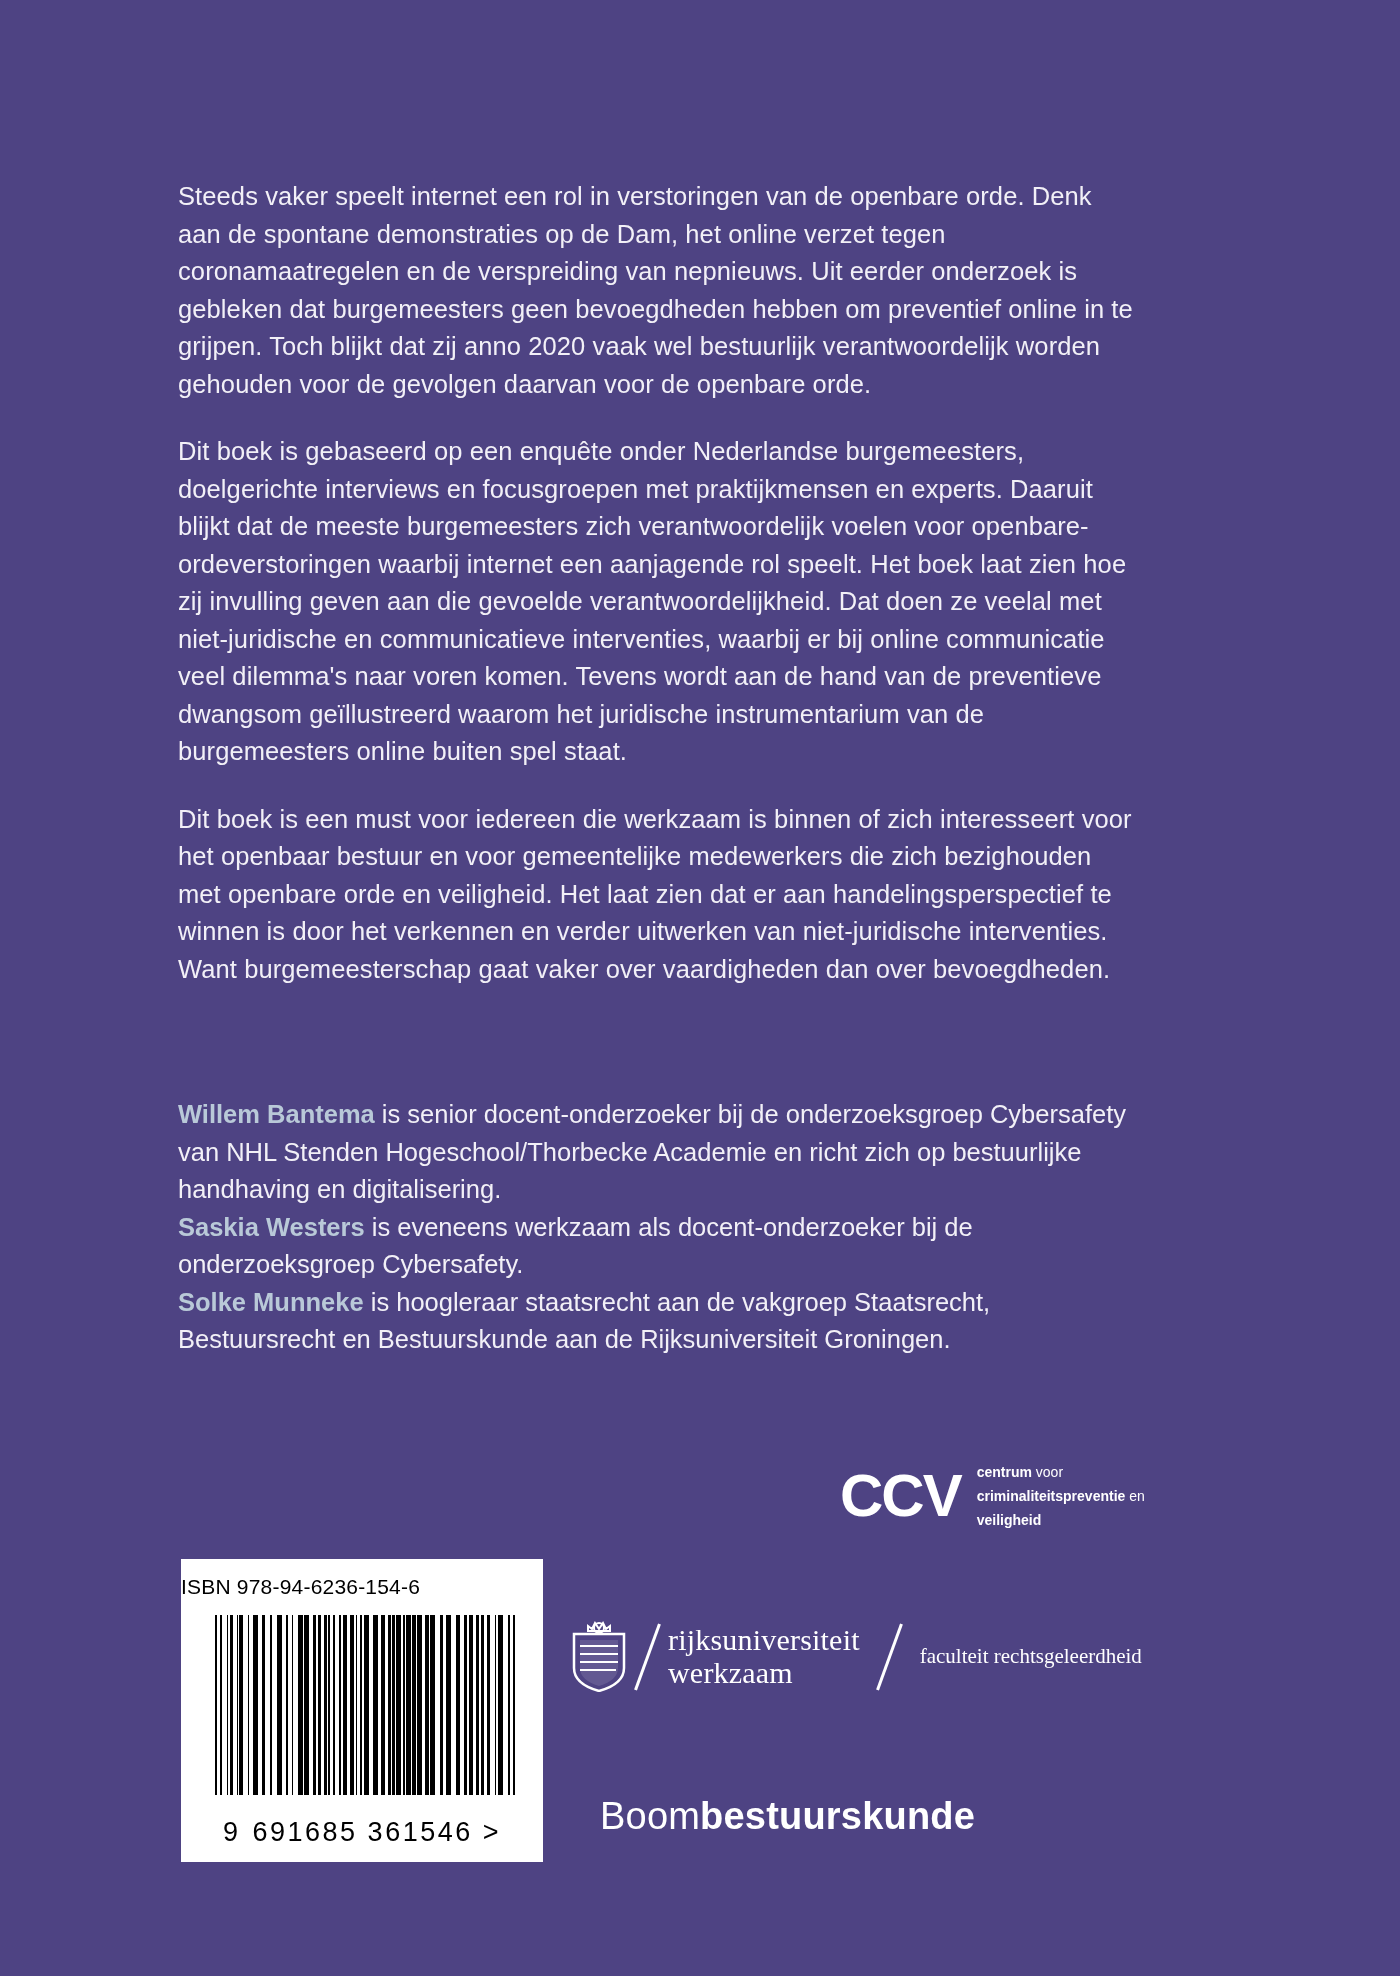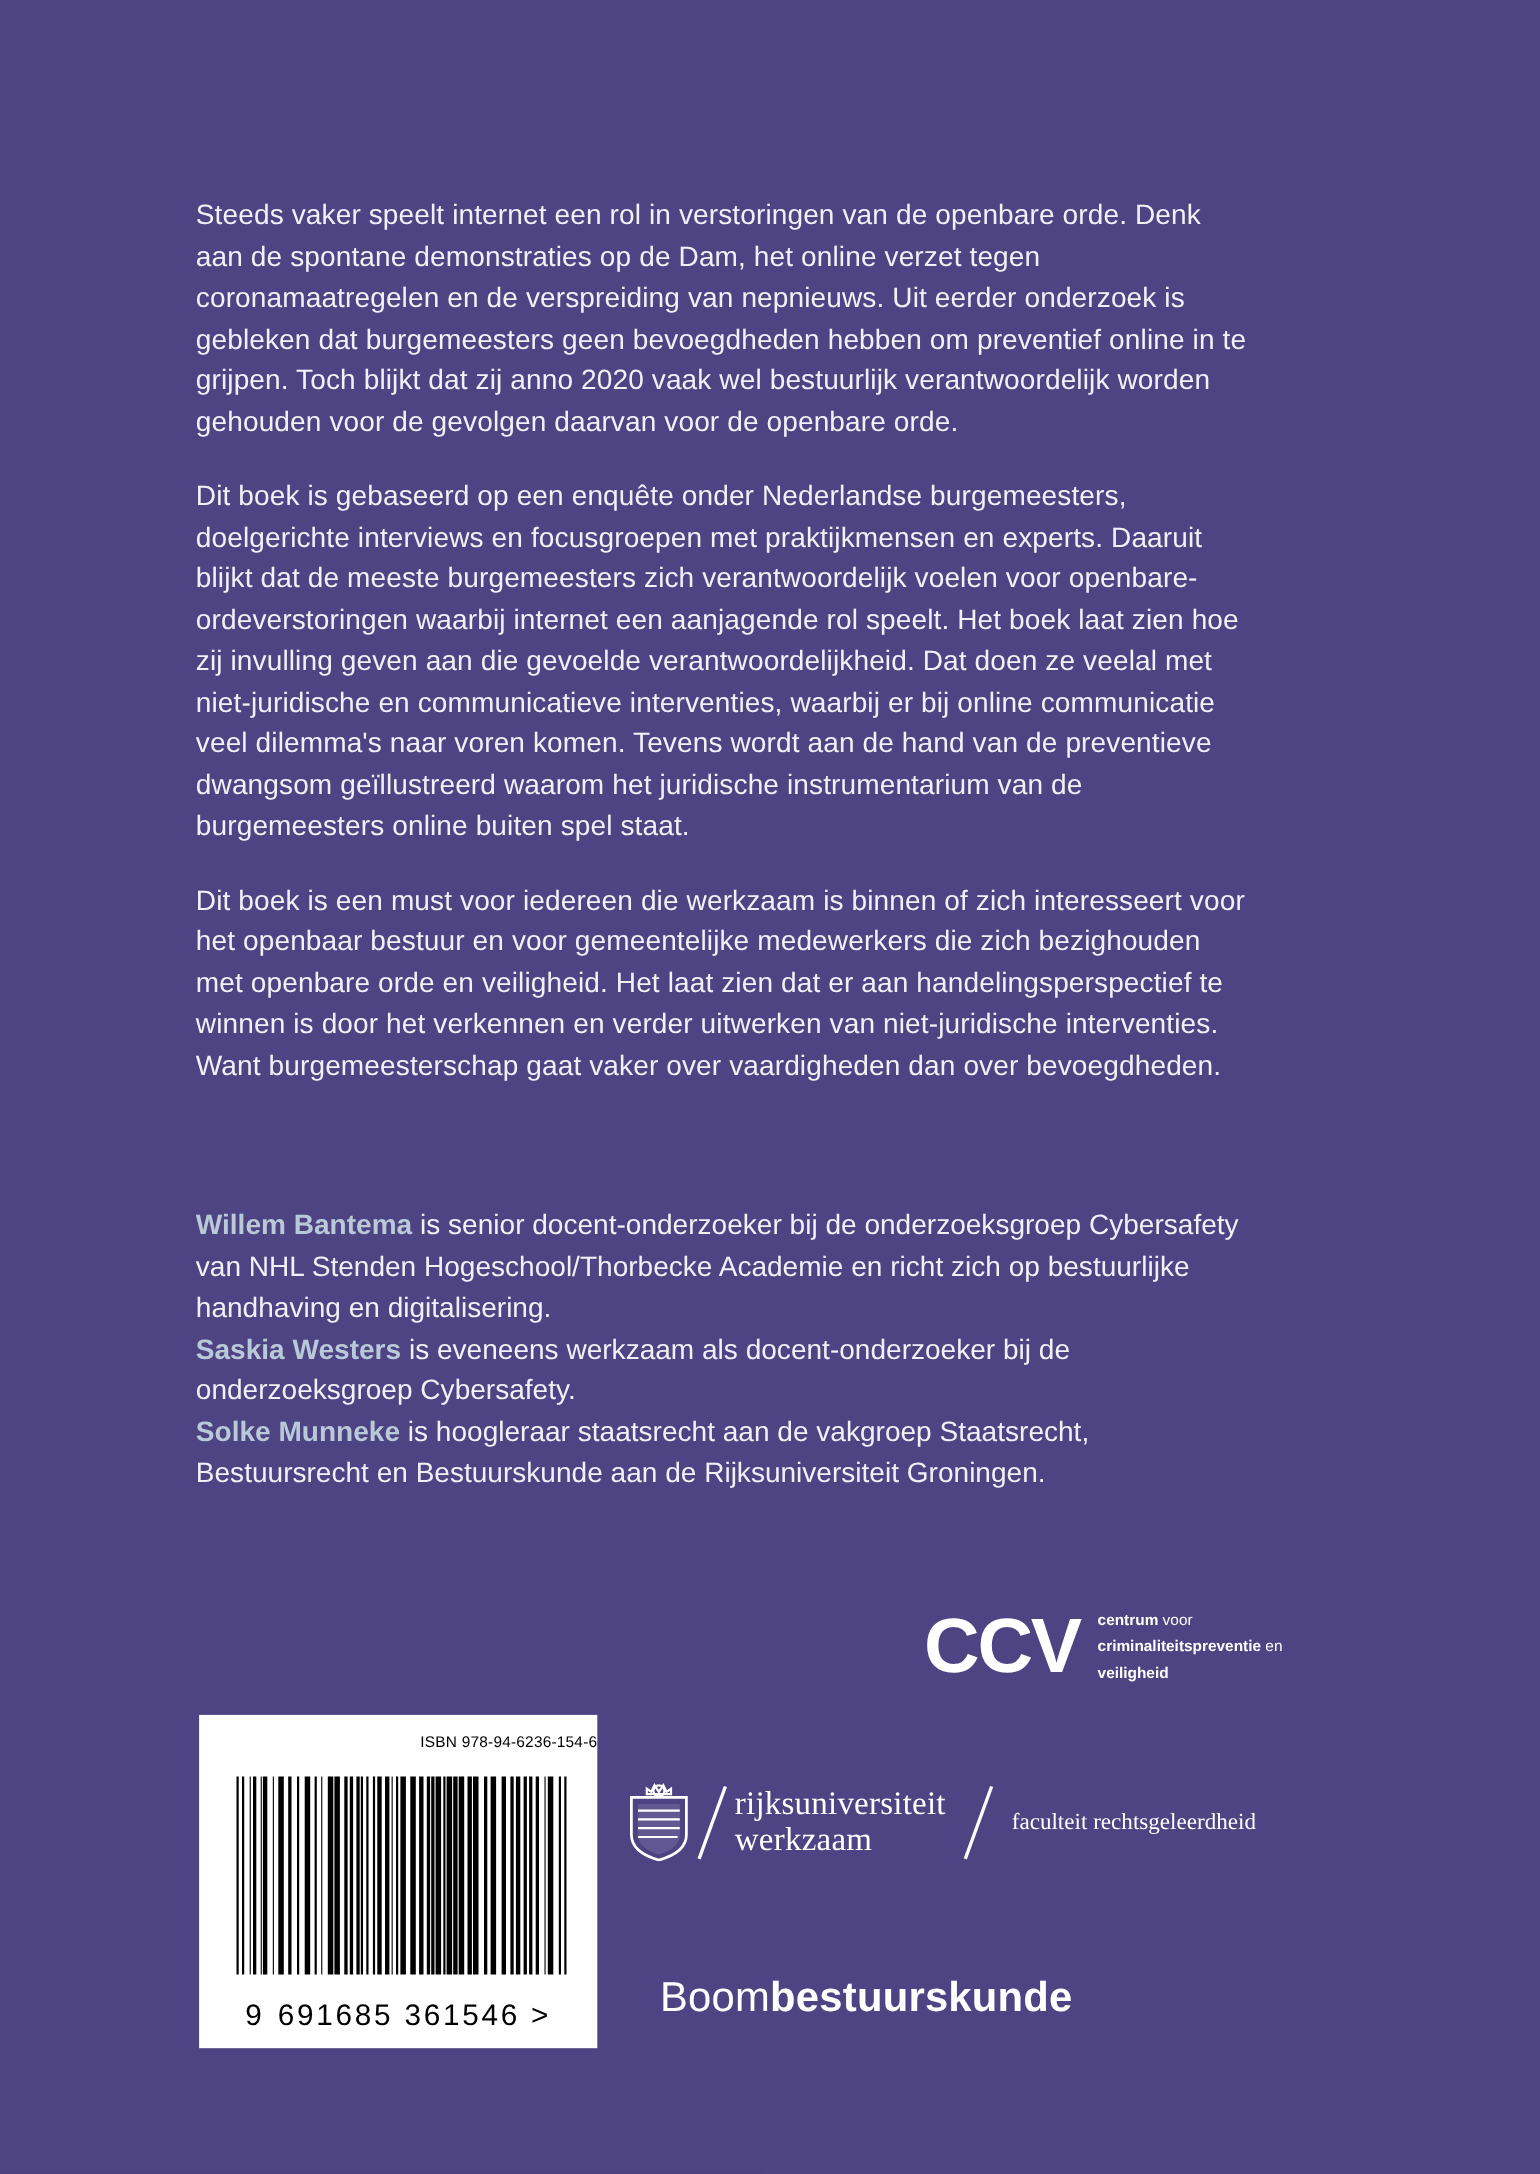--- a/index.html
+++ b/index.html
@@ -57,26 +57,25 @@
     left: 181px;
     top: 1559px;
     width: 362px;
     height: 303px;
     background: #ffffff;
     color: #000000;
     box-sizing: border-box;
     padding-top: 16px;
   }
   .isbn-text {
-    text-align: right;
-    font-size: 14px;
+    text-align: left;
+    font-size: 21px;
     letter-spacing: 0.2px;
     color: #000;
     font-family: "Liberation Sans", sans-serif;
-    padding-left: 40px;
   }
   .barcode {
     position: absolute;
     left: 34px;
     top: 56px;
     width: 300px;
     height: 180px;
     display: flex;
     align-items: flex-end;
     gap: 0px;
@@ -150,21 +149,21 @@
   }
   .ccv-logo {
     position: absolute;
     left: 280px;
     top: 30px;
     display: flex;
     align-items: center;
     gap: 16px;
   }
   .ccv-mark {
-    font-size: 70px;
+    font-size: 60px;
     font-weight: 700;
     line-height: 1;
     letter-spacing: -2px;
     color: #ffffff;
   }
   .ccv-sub {
     font-size: 14px;
     line-height: 24px;
     color: #ffffff;
     max-width: 270px;

